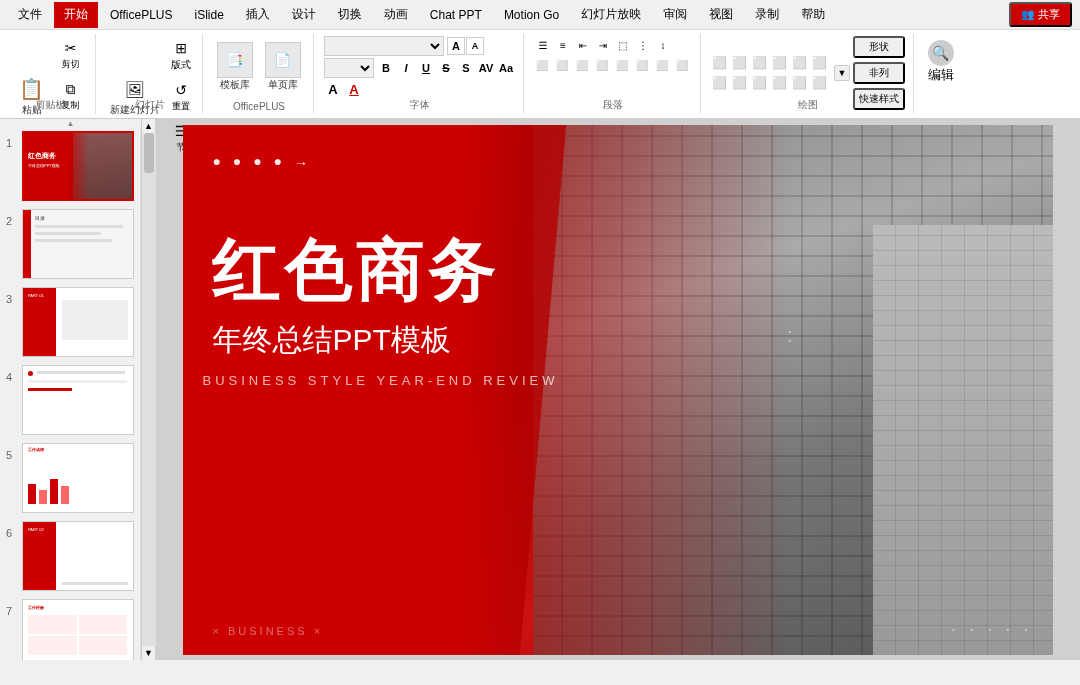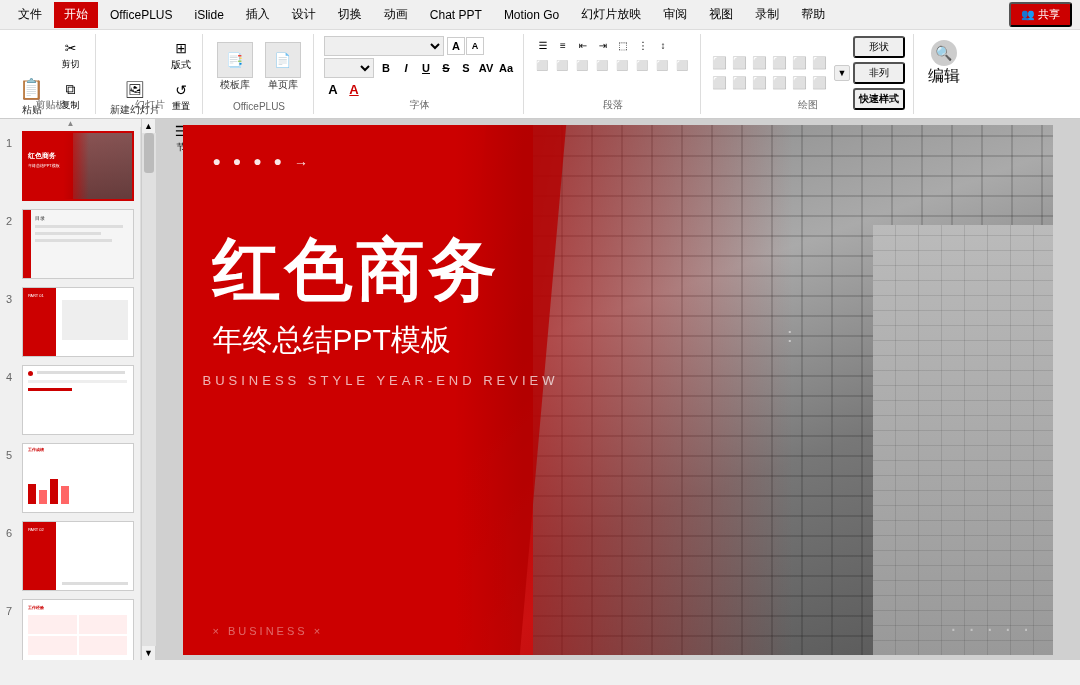--- a/index.html
+++ b/index.html
@@ -247,34 +247,34 @@
           <div style="display:flex;flex-direction:column;gap:2px;">
             <button class="ribbon-btn-sm" style="width:16px;height:16px;border:1px solid #ccc;font-size:9px;">▼</button>
           </div>
           <div style="display:flex;flex-direction:column;gap:4px;">
             <button class="ribbon-btn" style="min-width:36px;justify-content:center;">
               <div style="font-size:10px;">形状</div>
             </button>
             <button class="ribbon-btn" style="min-width:36px;">
               <div style="font-size:10px;">非列</div>
             </button>
-            <button class="ribbon-btn" style="min-width:36px;font-weight:bold;">
+            <button class="ribbon-btn" style="min-width:36px;">
               <div style="font-size:10px;">快速样式</div>
             </button>
           </div>
         </div>
       </div>
       <div class="ribbon-group-label">绘图</div>
     </div>
 
     <div class="ribbon-group" style="min-width:50px; border-right:none;">
       <div class="ribbon-group-content" style="flex-direction:column;padding-bottom:14px;">
         <div class="ribbon-btn" style="padding:4px;">
           <div style="width:26px;height:26px;background:#ccc;border-radius:50%;display:flex;align-items:center;justify-content:center;font-size:14px;">🔍</div>
-          <div style="font-size:16px;">编辑</div>
+          <div style="font-size:13px;">编辑</div>
         </div>
       </div>
     </div>
   </div>
 </div>
 
 <div class="main">
 
   <div style="display:flex;width:155px;position:relative;">
 

